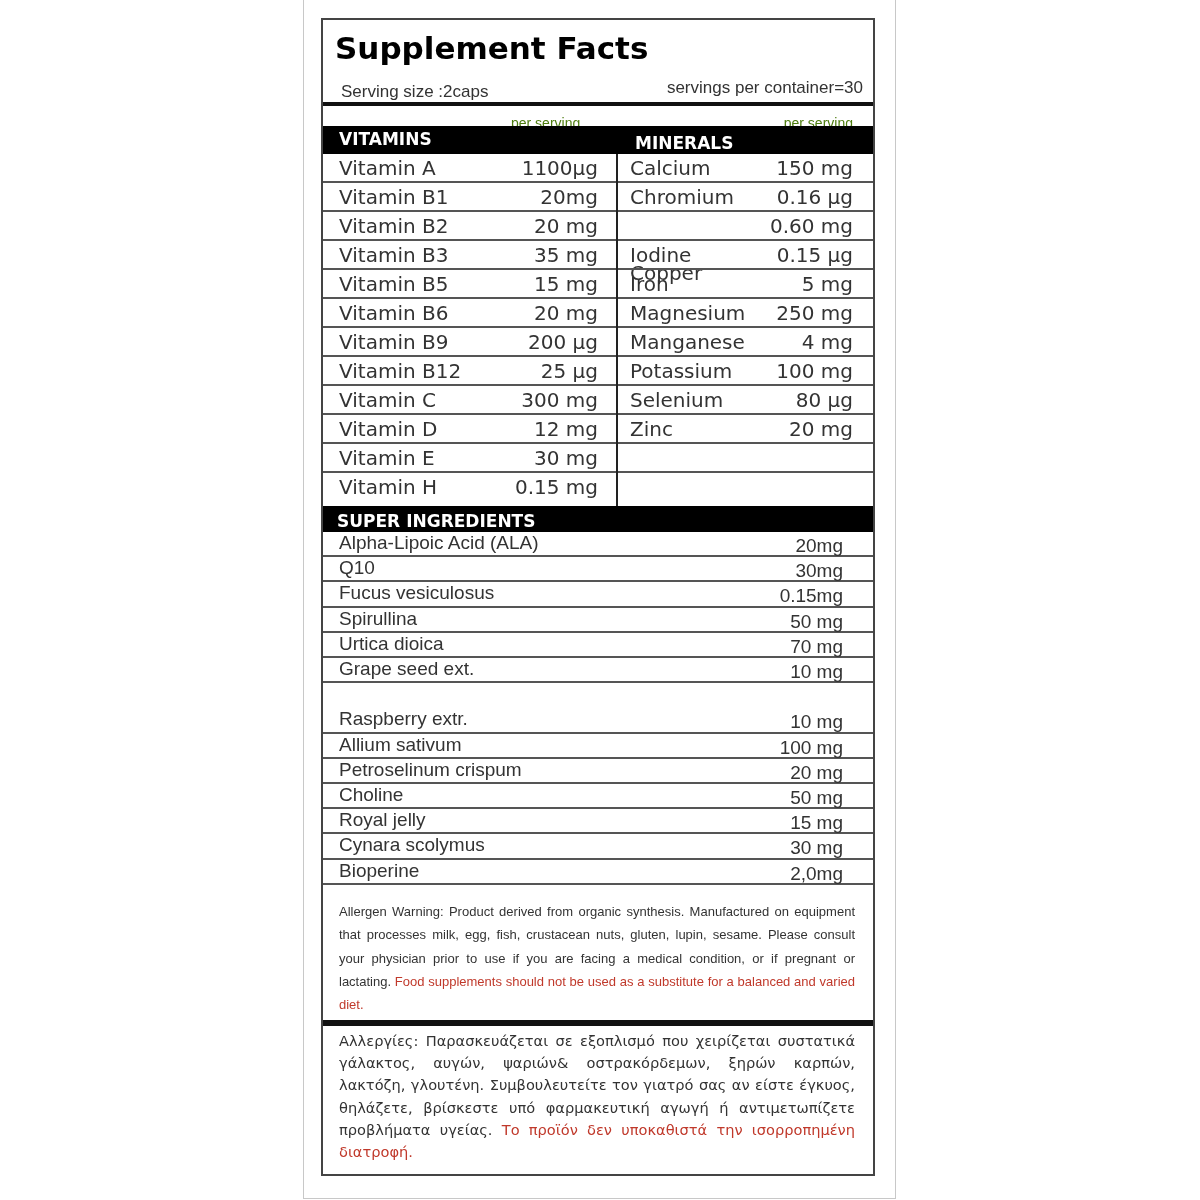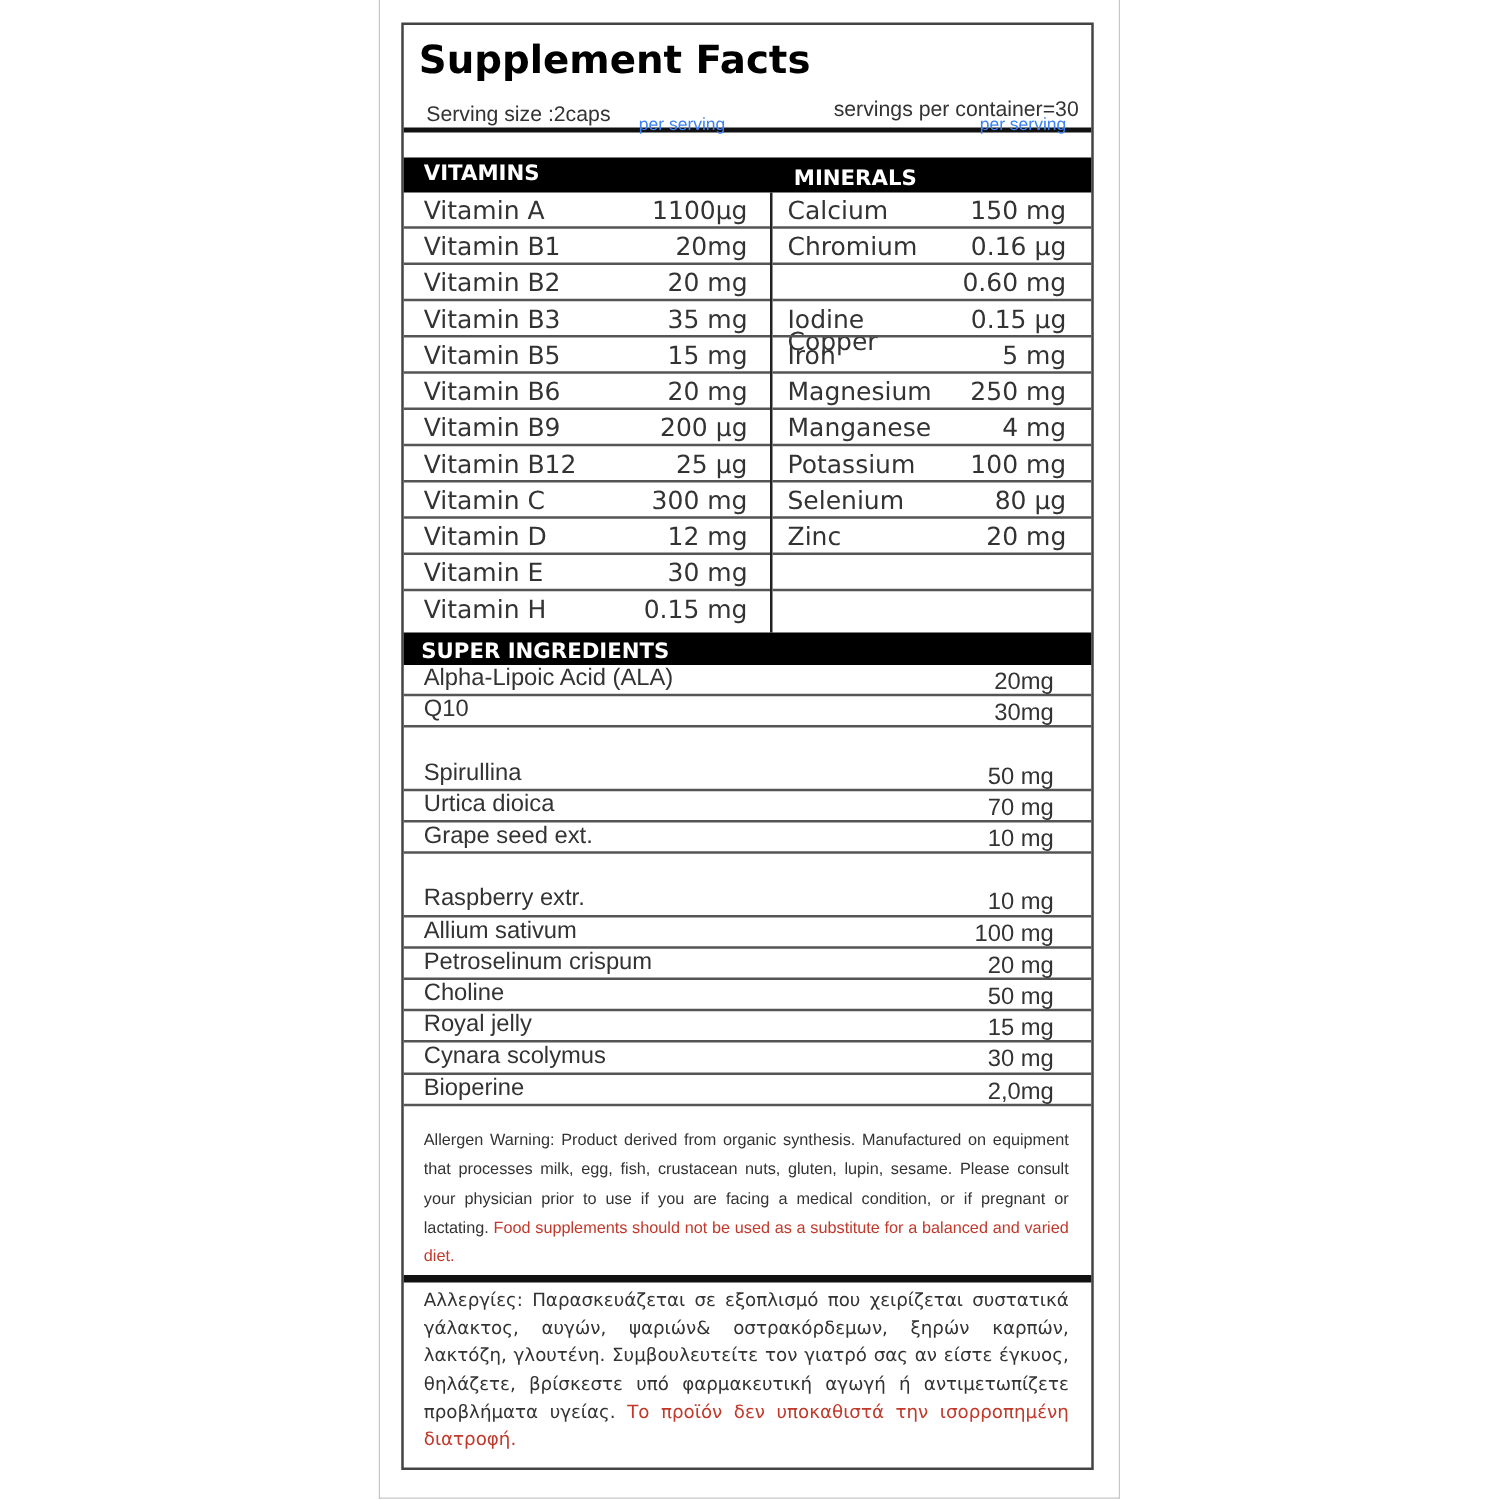--- a/index.html
+++ b/index.html
@@ -18,21 +18,21 @@
     border: 2px solid #444; box-sizing: border-box; background: #fff;
   }
   .title {
     position: absolute; left: 12px; top: 10px;
     font-family: "DejaVu Sans", sans-serif; font-weight: bold; font-size: 31px;
     color: #000; letter-spacing: 0px;
   }
   .serving-size { position: absolute; left: 18px; top: 62px; font-size: 17px; color: #333; }
   .servings-per { position: absolute; right: 10px; top: 58px; font-size: 17px; color: #333; }
   .rule-thick { position: absolute; left: 0; right: 0; height: 4px; background: #111; }
-  .per-serving { position: absolute; top: 71px; font-size: 14px; color: #3b82f6; }
+  .per-serving { position: absolute; top: 95px; font-size: 14px; color: #4d7c0f; }
   .section-bar {
     position: absolute; left: 0; right: 0; background: #000; color: #fff;
     font-family: "DejaVu Sans", sans-serif; font-weight: bold; font-size: 17px; padding-left: 24px;
   }
   .bar-label { position: absolute; top: 3px; }
   .col { position: absolute; }
   .row {
     position: absolute; left: 0; right: 0; height: 29px;
     border-bottom: 2px solid #555; box-sizing: border-box;
   }
@@ -174,20 +174,24 @@
 
   <div class="col" style="left:0;right:0;top:512px;height:356px;">
     <div class="srow" style="top:0px;">
         <span class="name">Alpha-Lipoic Acid (ALA)</span>
         <span class="val">20mg</span>
       </div>
     <div class="srow" style="top:25.2px;text-align:right;">
         <span class="name">Q10</span>
         <span class="val">30mg</span>
       </div>
+    <div class="srow" style="top:50.4px;">
+        <span class="name">Fucus vesiculosus</span>
+        <span class="val">0.15mg</span>
+      </div>
     <div class="srow" style="top:75.6px;">
         <span class="name">Spirullina</span>
         <span class="val">50 mg</span>
       </div>
     <div class="srow" style="top:100.8px;">
         <span class="name">Urtica dioica</span>
         <span class="val">70 mg</span>
       </div>
     <div class="srow" style="top:126px;">
         <span class="name">Grape seed ext.</span>

